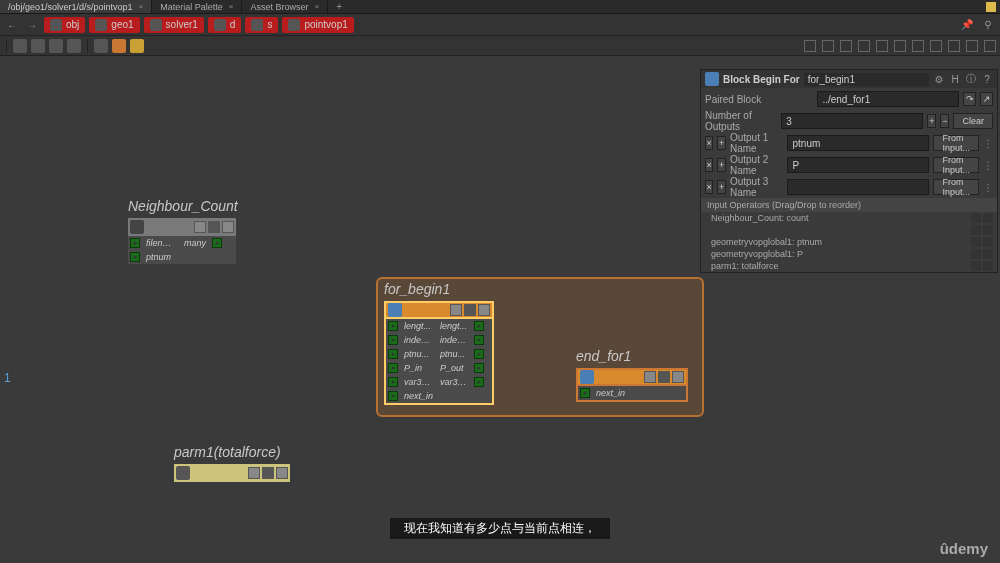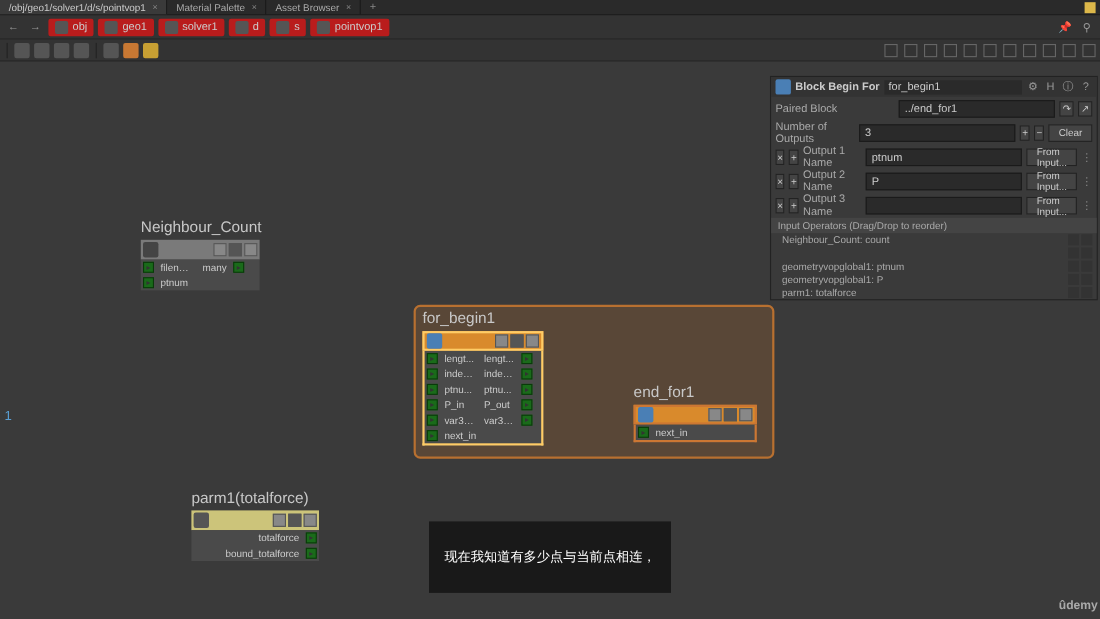--- a/index.html
+++ b/index.html
@@ -25,21 +25,21 @@
 .toolbar-btn { width: 14px; height: 14px; background: #555; border-radius: 2px; }
 .toolbar-btn.orange { background: #c87833; }
 .toolbar-btn.yellow { background: #c8a033; }
 .toolbar-right { margin-left: auto; display: flex; gap: 6px; }
 .tr-btn { width: 12px; height: 12px; border: 1px solid #666; }
 
 
 .canvas { position: absolute; top: 56px; left: 0; right: 0; bottom: 0; background: #3a3a3a; }
 
 
-.node { position: absolute; }
+.node { position: absolute; font-style: italic; }
 .node-label { color: #c8c8c8; font-size: 14px; margin-bottom: 4px; white-space: nowrap; }
 .node-header { height: 18px; background: #7a7a7a; display: flex; align-items: center; padding: 2px; gap: 2px; }
 .node-header.orange { background: #d98a2c; }
 .node-header.yellow { background: #ccc47a; }
 .node-hbtn { width: 12px; height: 12px; background: #888; border: 1px solid #555; }
 .node-hbtn.dark { background: #555; }
 .node-hicon { width: 14px; height: 14px; background: #444; border-radius: 2px; }
 .node-body { background: #4a4a4a; }
 .node-row { display: flex; align-items: center; height: 14px; font-size: 9px; color: #ccc; }
 .port-in { width: 10px; height: 10px; background: #1a6b1a; border: 1px solid #0a3a0a; margin: 0 2px; display: flex; align-items: center; justify-content: center; }
@@ -63,24 +63,24 @@
 .param-btn { height: 16px; padding: 0 8px; background: #444; border: 1px solid #222; color: #ccc; font-size: 9px; display: flex; align-items: center; }
 .small-btn { width: 14px; height: 14px; background: #444; border: 1px solid #222; color: #ccc; font-size: 9px; display: flex; align-items: center; justify-content: center; }
 .dots-btn { width: 10px; height: 16px; display: flex; align-items: center; justify-content: center; color: #888; }
 .section-header { height: 14px; background: #444; font-size: 9px; color: #aaa; padding: 0 6px; display: flex; align-items: center; }
 .list-row { display: flex; align-items: center; height: 12px; font-size: 9px; color: #aaa; padding: 0 4px; }
 .list-row-text { flex: 1; padding-left: 6px; }
 .list-row-btns { display: flex; gap: 2px; }
 .lr-btn { width: 10px; height: 10px; background: #333; }
 
 
-.subtitle-box { position: absolute; bottom: 24px; left: 50%; transform: translateX(-50%); background: rgba(20,20,20,0.85); padding: 24px 14px; text-align: center; }
+.subtitle-box { position: absolute; bottom: 24px; left: 50%; transform: translateX(-50%); background: rgba(20,20,20,0.85); padding: 2px 14px; text-align: center; }
 .sub-cn { color: #fff; font-size: 12px; }
 .sub-en { color: #fff; font-size: 12px; }
-.udemy { position: absolute; bottom: 6px; right: 2px; color: #aaa; font-size: 11px; font-weight: bold; }
+.udemy { position: absolute; bottom: 6px; right: 12px; color: #aaa; font-size: 15px; font-weight: bold; }
 
 .top-right-icon { position: absolute; top: 2px; right: 4px; width: 10px; height: 10px; background: #ddb84a; }
 
 .side-num { position: absolute; left: 4px; top: 315px; color: #5a9fd4; font-size: 12px; }
 </style>
 </head>
 <body>
 
 <div class="tab-bar">
   <div class="tab active">
@@ -249,30 +249,20 @@
   </div>
 
   <div class="node" style="left:174px; top:388px;">
     <div class="node-label">parm1(totalforce)</div>
     <div class="node-header yellow" style="width:116px;">
       <div class="node-hicon" style="background:#555;"></div>
       <div style="flex:1"></div>
       <div class="node-hbtn"></div>
       <div class="node-hbtn dark"></div>
       <div class="node-hbtn"></div>
-    </div>
-    <div class="node-body" style="width:116px;">
-      <div class="node-row">
-          <span class="row-text" style="flex:1;text-align:right">totalforce</span>
-          <div class="port-out"></div>
-        </div>
-      <div class="node-row">
-          <span class="row-text" style="flex:1;text-align:right">bound_totalforce</span>
-          <div class="port-out"></div>
-        </div>
     </div>
   </div>
 </div>
 
 <div class="param-panel">
   <div class="param-header">
     <div class="param-header-icon"></div>
     <b>Block Begin For</b>
     <span style="background:#2a2a2a;padding:1px 4px;flex:1">for_begin1</span>
     <div class="param-header-btns">

